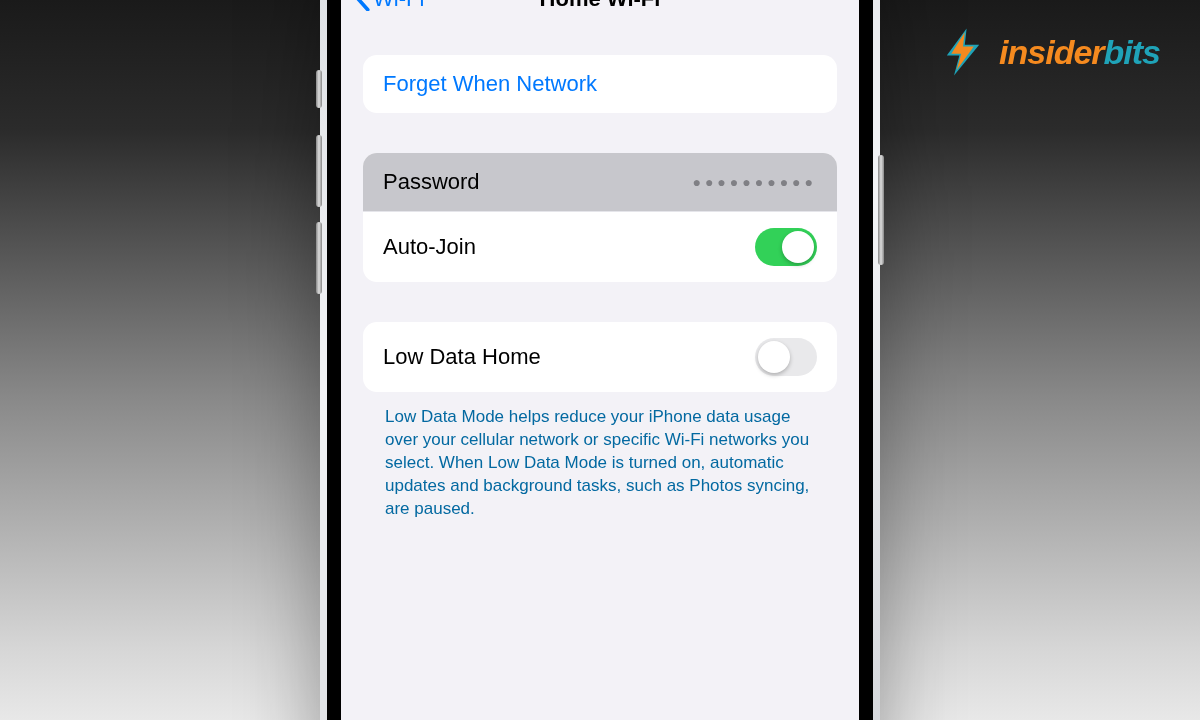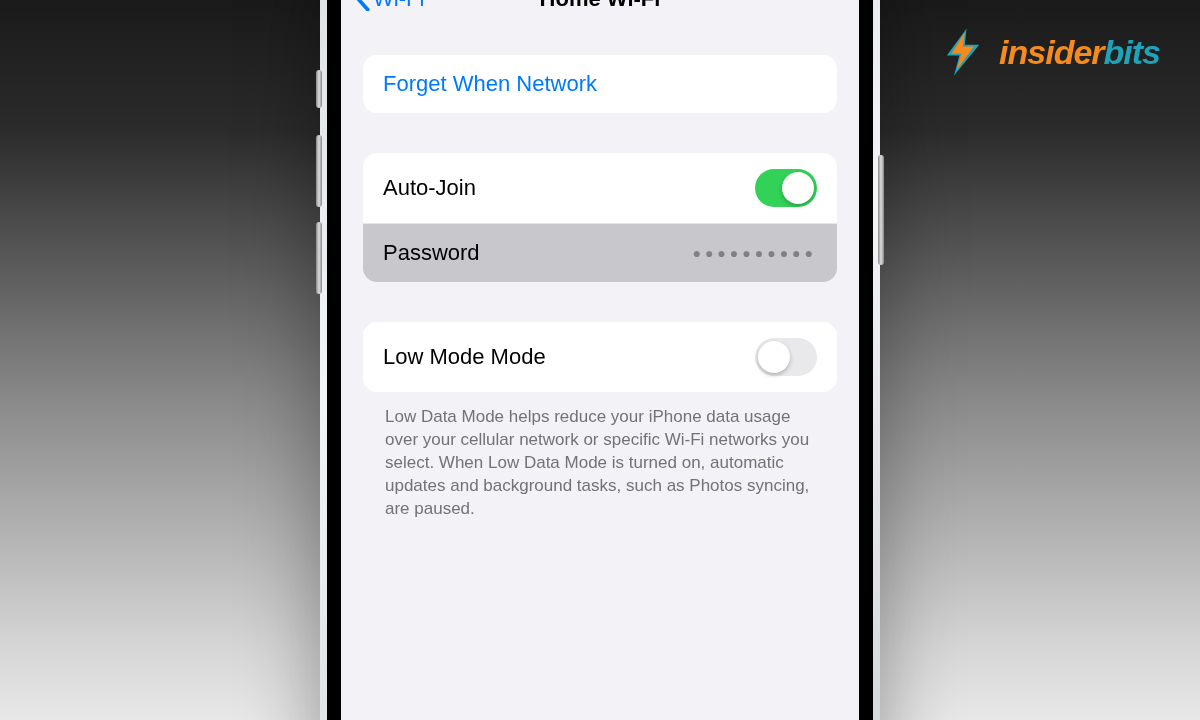--- a/index.html
+++ b/index.html
@@ -119,21 +119,21 @@
   .row-label { color:#000; }
   .row-pressed { background:#c7c7cc; }
   .row-pressed .row-label { color:#000; }
   .dots {
     letter-spacing:4px;
     color:#808085;
     font-size:14px;
   }
   .footer-txt {
     padding: 6px 22px 0;
-    color:#737373;
+    color:#0369a1;
     font-size:17px;
     line-height:1.35;
   }
 
   
   .toggle {
     width:62px; height:38px; border-radius:20px; position:relative;
     cursor:pointer;
     transition:background .15s;
   }
@@ -182,35 +182,35 @@
 
         <div class="content">
 
           <div class="group">
             <div class="row row-link">
               <span>Forget When Network</span>
             </div>
           </div>
 
           <div class="group">
+            <div class="row row-pressed">
+              <span class="row-label">Password</span>
+              <span class="dots">●●●●●●●●●●</span>
+            </div>
             <div class="row">
               <span class="row-label">Auto-Join</span>
               <div class="toggle on">
                   <div class="knob"></div>
                 </div>
             </div>
-            <div class="row row-pressed">
-              <span class="row-label">Password</span>
-              <span class="dots">●●●●●●●●●●</span>
-            </div>
           </div>
 
           <div class="group" style="margin-bottom:8px">
             <div class="row">
-              <span class="row-label">Low Mode Mode</span>
+              <span class="row-label">Low Data Home</span>
               <div class="toggle off">
                   <div class="knob"></div>
                 </div>
             </div>
           </div>
           <div class="footer-txt">Low Data Mode helps reduce your iPhone data usage over your cellular network or specific Wi-Fi networks you select. When Low Data Mode is turned on, automatic updates and background tasks, such as Photos syncing, are paused.</div>
 
         </div>
 
       </div>

